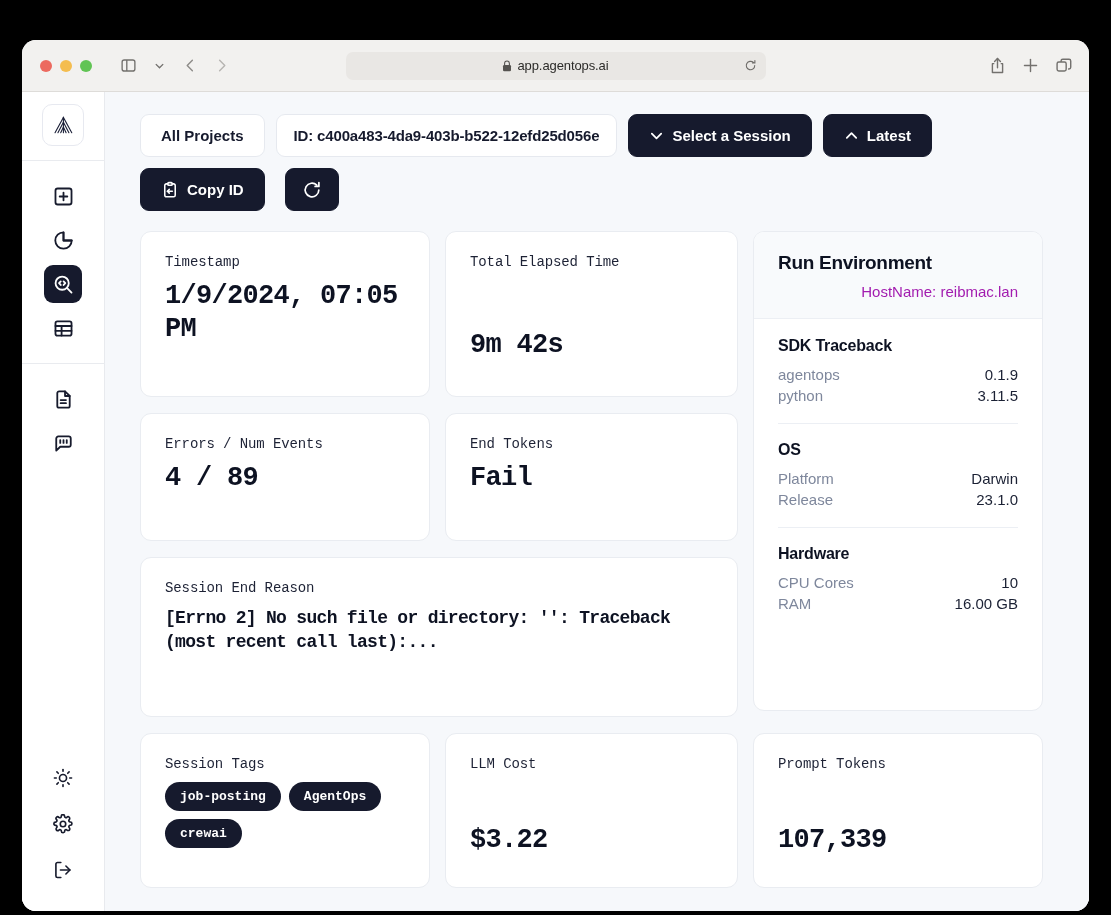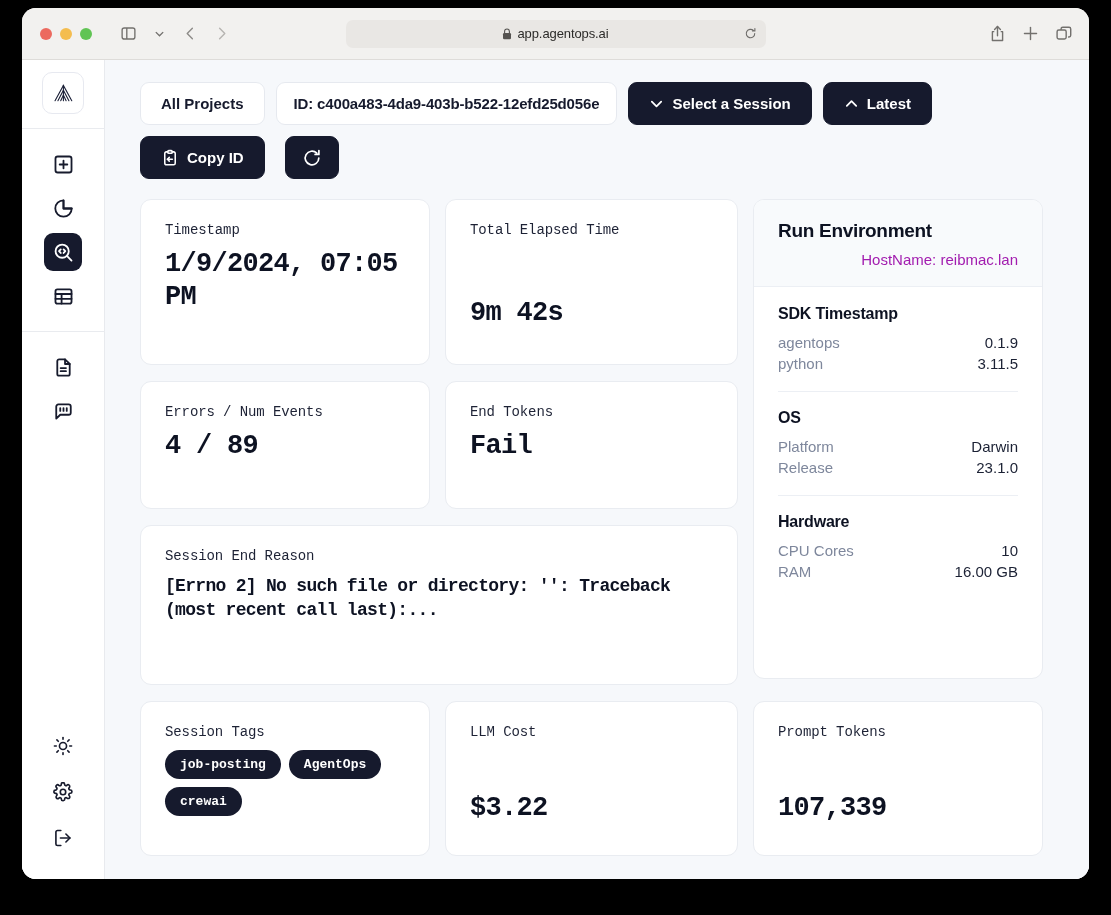--- a/index.html
+++ b/index.html
@@ -9,21 +9,21 @@
     height: 915px;
     background: #000000;
     font-family: "Liberation Sans", sans-serif;
     overflow: hidden;
   }
 
   
   #browser-window {
     position: absolute;
     left: 22px;
-    top: 8px;
+    top: 40px;
     width: 1067px;
     height: 871px;
     background: #ffffff;
     border-radius: 14px;
     overflow: hidden;
     box-shadow: 0 6px 28px rgba(0,0,0,0.45);
   }
 
   
   #browser-chrome {
@@ -496,21 +496,21 @@
         </div>
 
         <div id="run-env">
           <div class="env-header">
             <div class="env-title">Run Environment</div>
             <div class="env-host">HostName: reibmac.lan</div>
           </div>
           <div class="env-body">
 
             <div class="env-section">
-              <div class="env-section-title">SDK Timestamp</div>
+              <div class="env-section-title">SDK Traceback</div>
               <div class="env-row">
                 <span class="env-key">agentops</span>
                 <span class="env-val">0.1.9</span>
               </div>
               <div class="env-row">
                 <span class="env-key">python</span>
                 <span class="env-val">3.11.5</span>
               </div>
             </div>
 

